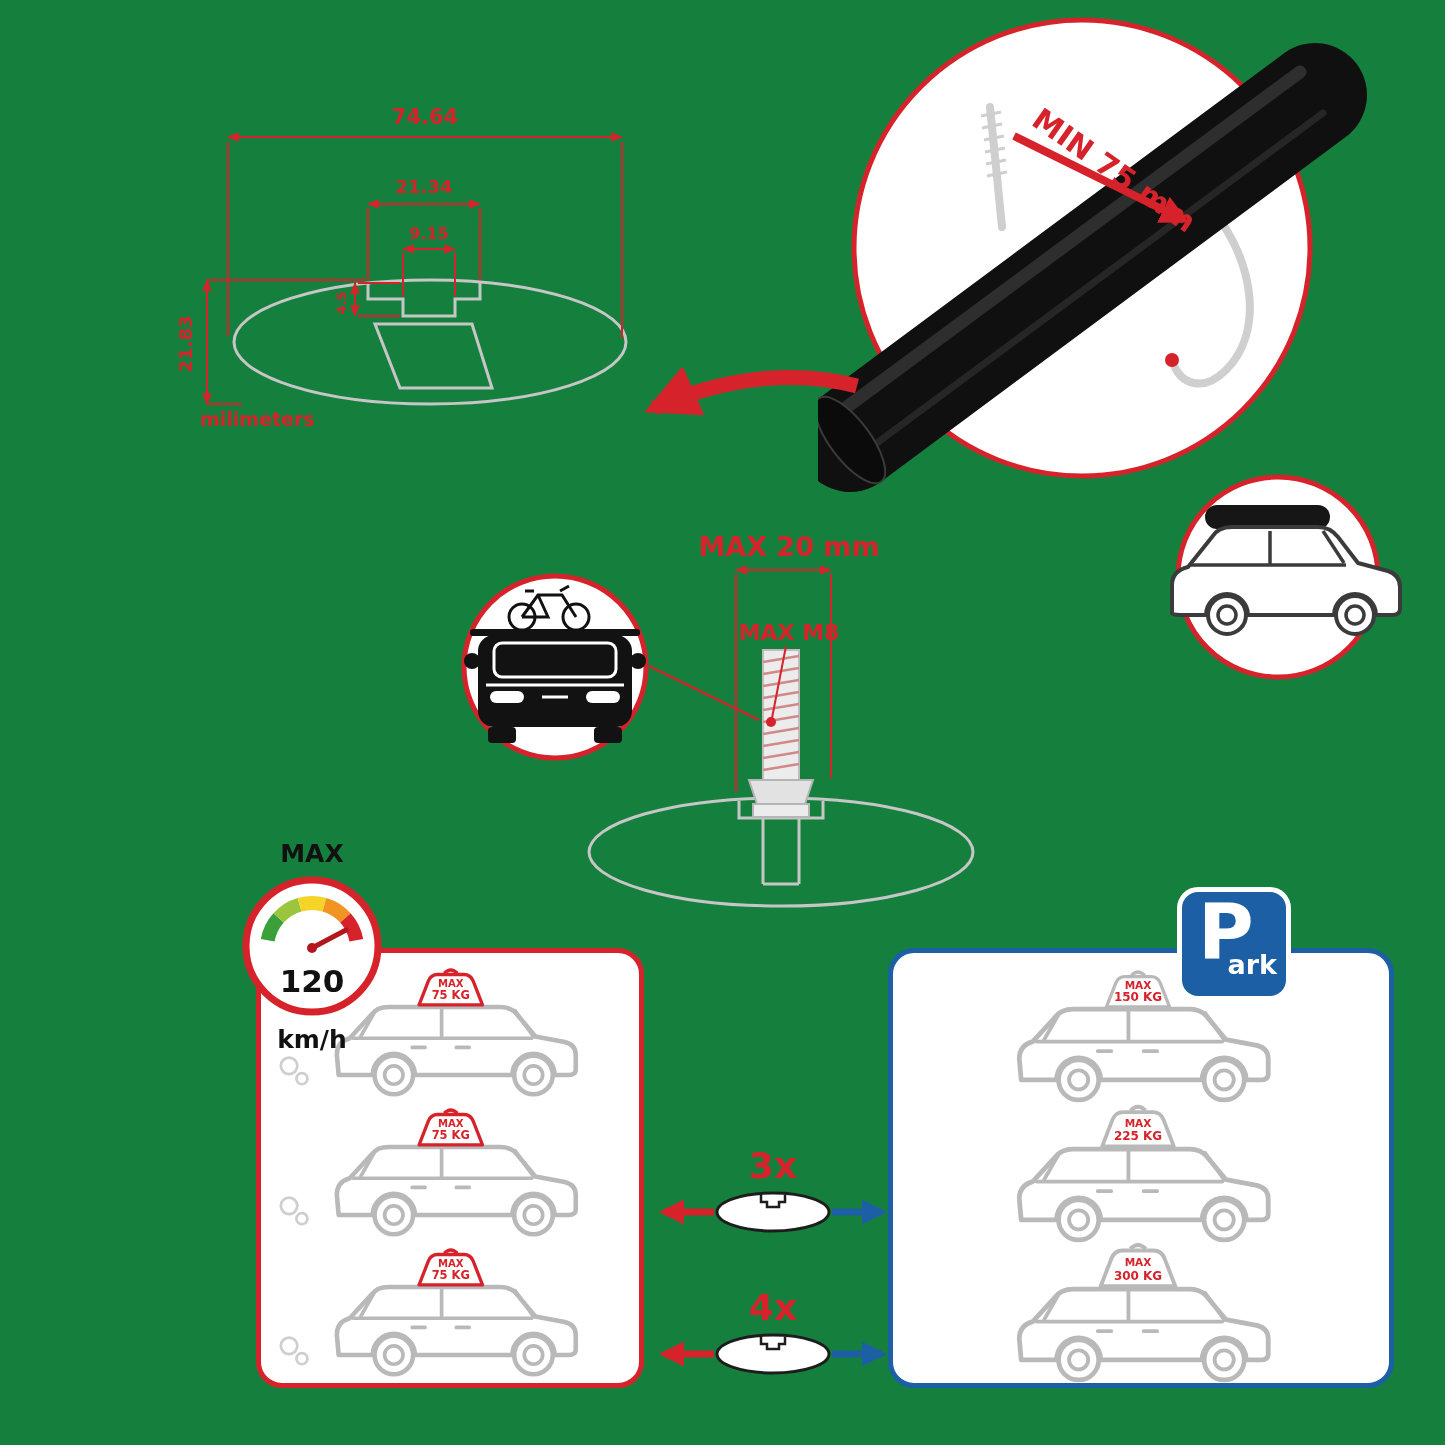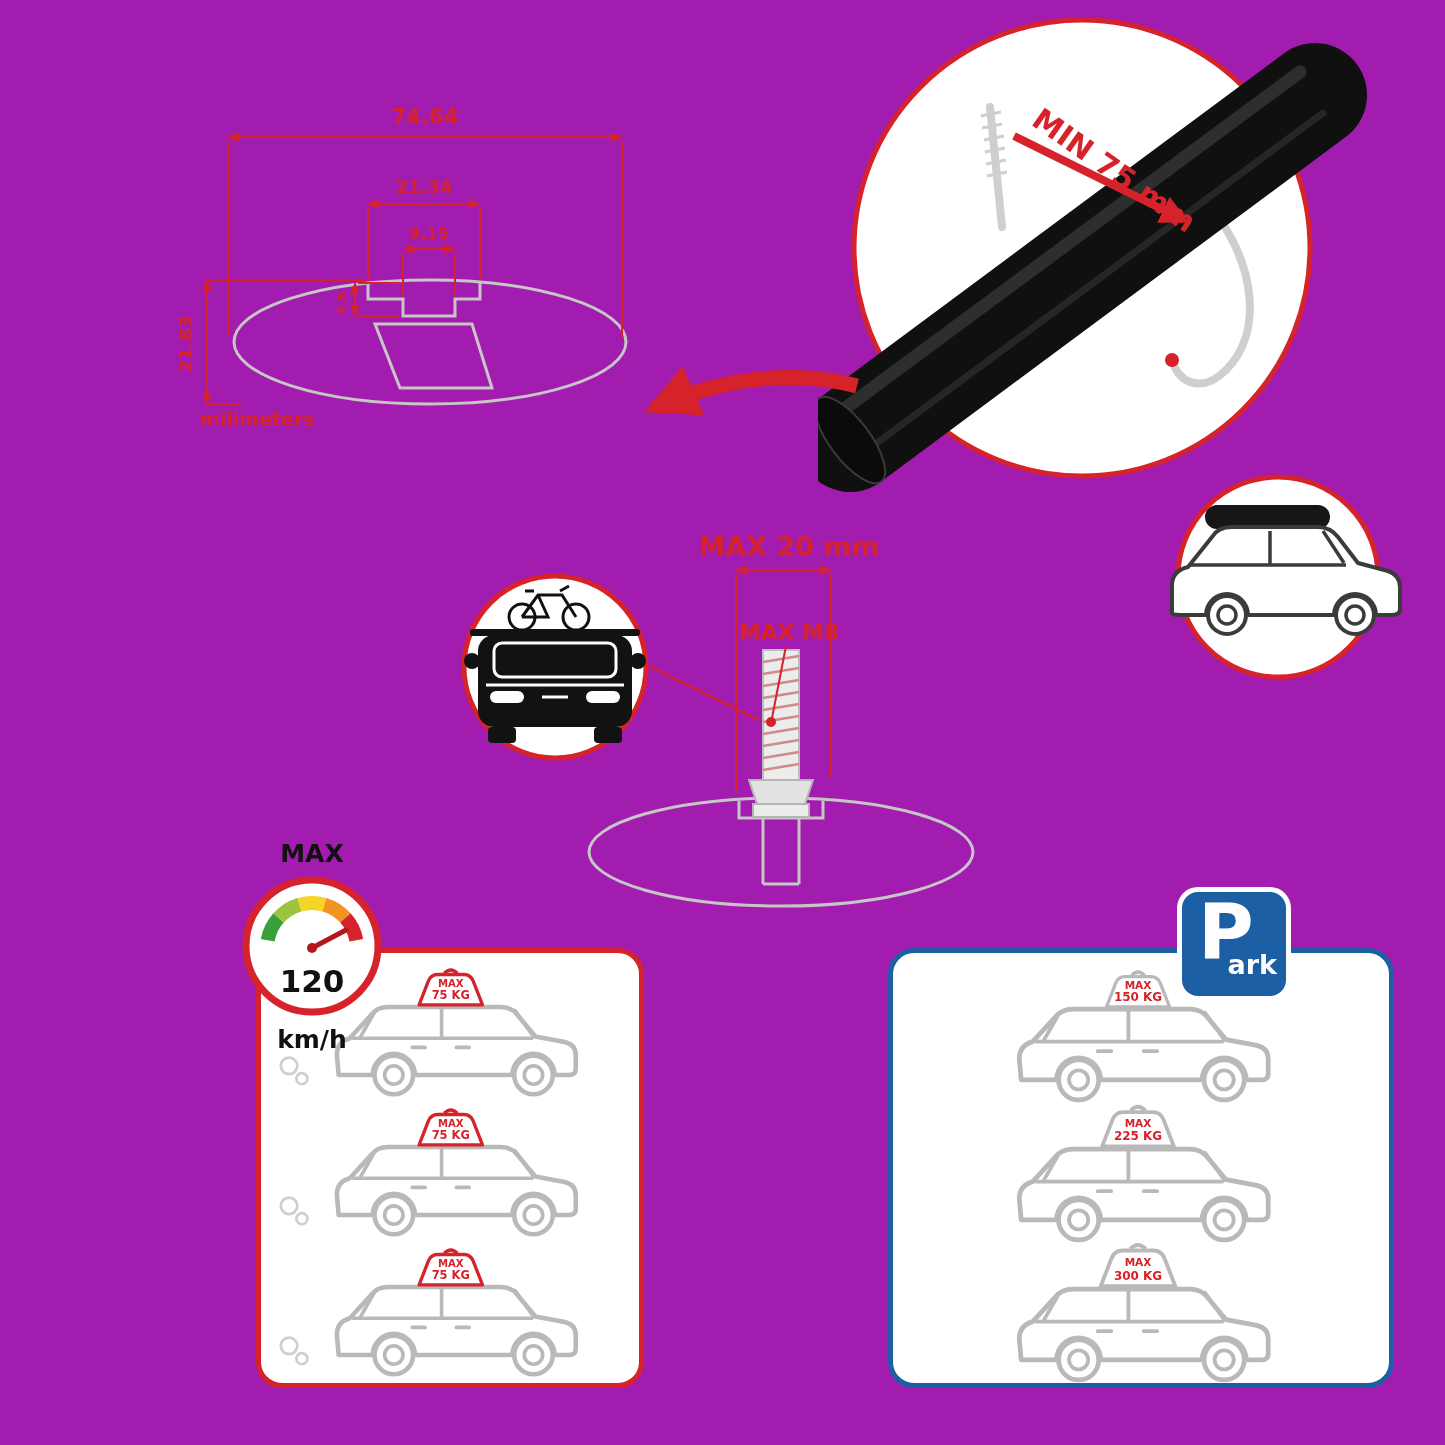--- a/index.html
+++ b/index.html
@@ -1,17 +1,17 @@
 <!DOCTYPE html>
 <html><head>
 <meta charset="utf-8">
 <style>
   *{box-sizing:border-box}
   body{margin:0;background:#fff}
-  #canvas{position:relative;width:1445px;height:1445px;background:#a21caf;font-family:"DejaVu Sans",sans-serif;overflow:hidden}
+  #canvas{position:relative;width:1445px;height:1445px;background:#15803d;font-family:"DejaVu Sans",sans-serif;overflow:hidden}
   .abs{position:absolute}
   svg{display:block}
   text{font-family:"DejaVu Sans",sans-serif}
   .dim{fill:#d6232b;font-weight:bold}
   .gray-draw{stroke:#c6c6c6;fill:none;stroke-width:3}
   .panel-red{border:5px solid #d6232b;border-radius:26px;background:#fff}
   .panel-blue{border:5px solid #1c5fa5;border-radius:26px;background:#fff}
   .cargo-max{font-size:11px;font-weight:bold;fill:#d6232b;text-anchor:middle}
   .cargo-kg{font-size:12.5px;font-weight:bold;fill:#d6232b;text-anchor:middle}
   .mult{font-size:36px;font-weight:bold;fill:#d6232b;text-anchor:middle}
@@ -283,20 +283,38 @@
           <use href="#suv" x="75" y="22" width="320" height="130"></use>
         </g>
       <g color="#b9b9b9">
           <use href="#cargo" x="142" y="2" width="186" height="52"></use>
         </g>
       <text x="235" y="28" class="cargo-max">MAX</text>
       <text x="235" y="43" class="cargo-kg">300 KG</text>
     </svg>
   </div>
 
+  <div class="abs" style="left:648px;top:1142px;width:250px;height:100px">
+    <svg viewBox="0 0 250 100" width="250" height="100">
+      <text x="125" y="36" class="mult">3x</text>
+      <ellipse cx="125" cy="70" rx="56" ry="19" fill="#fff" stroke="#1d1d1d" stroke-width="3"></ellipse>
+      <path d="M 113,52.5 L 113,60 L 119,60 L 119,65 L 131,65 L 131,60 L 137,60 L 137,52.5" fill="none" stroke="#1d1d1d" stroke-width="2.5"></path>
+      <line x1="66" y1="70" x2="16" y2="70" stroke="#d6232b" stroke-width="7" marker-end="url(#mred)"></line>
+      <line x1="184" y1="70" x2="234" y2="70" stroke="#1c5fa5" stroke-width="7" marker-end="url(#mblue)"></line>
+    </svg>
+  </div>
+  <div class="abs" style="left:648px;top:1284px;width:250px;height:100px">
+    <svg viewBox="0 0 250 100" width="250" height="100">
+      <text x="125" y="36" class="mult">4x</text>
+      <ellipse cx="125" cy="70" rx="56" ry="19" fill="#fff" stroke="#1d1d1d" stroke-width="3"></ellipse>
+      <path d="M 113,52.5 L 113,60 L 119,60 L 119,65 L 131,65 L 131,60 L 137,60 L 137,52.5" fill="none" stroke="#1d1d1d" stroke-width="2.5"></path>
+      <line x1="66" y1="70" x2="16" y2="70" stroke="#d6232b" stroke-width="7" marker-end="url(#mred)"></line>
+      <line x1="184" y1="70" x2="234" y2="70" stroke="#1c5fa5" stroke-width="7" marker-end="url(#mblue)"></line>
+    </svg>
+  </div>
 
   <div class="abs park-sign" style="left:1182px;top:892px;width:104px;height:104px">
     <span class="park-p">P</span>
     <span class="park-ark">ark</span>
   </div>
 
   <div class="abs" style="left:232px;top:836px;width:165px;height:220px">
     <svg viewBox="0 0 165 220" width="165" height="220">
       <text x="80" y="26" class="gauge-label">MAX</text>
       <circle cx="80" cy="110" r="66" fill="#fff" stroke="#d6232b" stroke-width="7"></circle>

